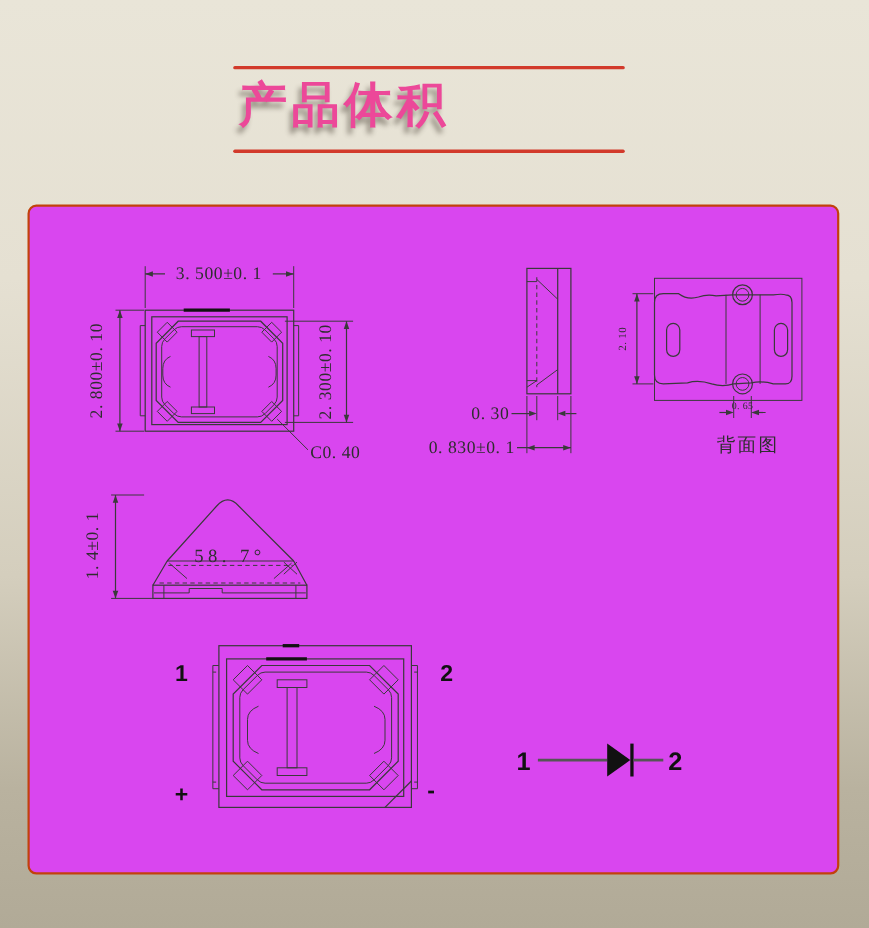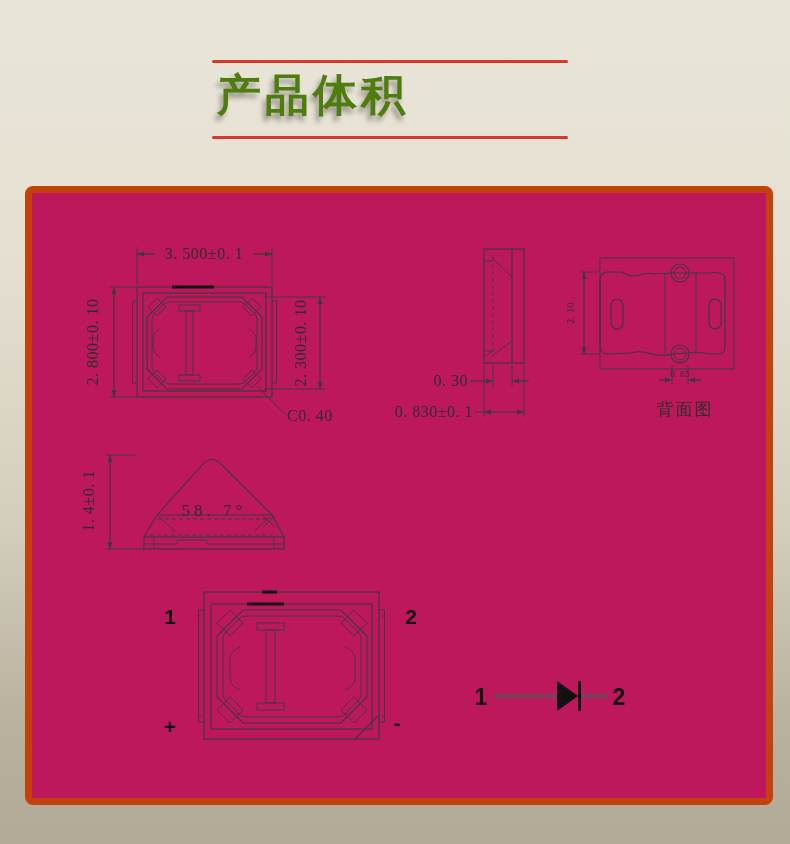--- a/index.html
+++ b/index.html
@@ -7,27 +7,27 @@
     width:790px;height:844px;overflow:hidden;
     background:linear-gradient(180deg,#e9e5d8 0%,#e5e0d2 30%,#d4cebd 62%,#b9b29f 85%,#b1aa97 100%);
     font-family:"Liberation Sans",sans-serif;
   }
   .page{position:relative;width:790px;height:844px;}
   .rule{position:absolute;height:3px;background:#d23a2b;border-radius:2px;}
   .rule-top{left:212px;top:60px;width:356px;}
   .rule-bottom{left:212px;top:136px;width:356px;}
   .title{
     position:absolute;left:0;top:66px;width:626px;text-align:center;
-    font-size:44px;font-weight:bold;color:#4d7c0f;letter-spacing:4px;
+    font-size:44px;font-weight:bold;color:#ec4899;letter-spacing:4px;
     text-shadow:-3px 5px 5px rgba(60,50,40,.45);
     font-family:"Liberation Sans",sans-serif;
   }
   .panel{
     position:absolute;left:25px;top:186px;width:734px;height:605px;
-    background:#be185d;border:7px solid #c2410c;border-radius:8px;
+    background:#d946ef;border:2px solid #c2410c;border-radius:8px;
   }
   svg text{fill:#2e2e2e;}
   .dim{font-family:"Liberation Serif","DejaVu Serif",serif;font-size:16px;letter-spacing:.5px;}
   .dim-sm{font-family:"Liberation Serif","DejaVu Serif",serif;font-size:10px;letter-spacing:.3px;}
   .cjk{font-family:"Liberation Serif","DejaVu Serif",serif;font-size:17px;letter-spacing:2px;}
   .pin{font-family:"Liberation Sans",sans-serif;font-size:21px;font-weight:bold;fill:#111;}
   .ln{stroke:#3a3a3a;stroke-width:1.1;fill:none;}
   .thin{stroke:#3a3a3a;stroke-width:0.9;fill:none;}
   .arrow{fill:#3a3a3a;stroke:none;}
   .mark{stroke:#111;stroke-width:3;fill:none;}

